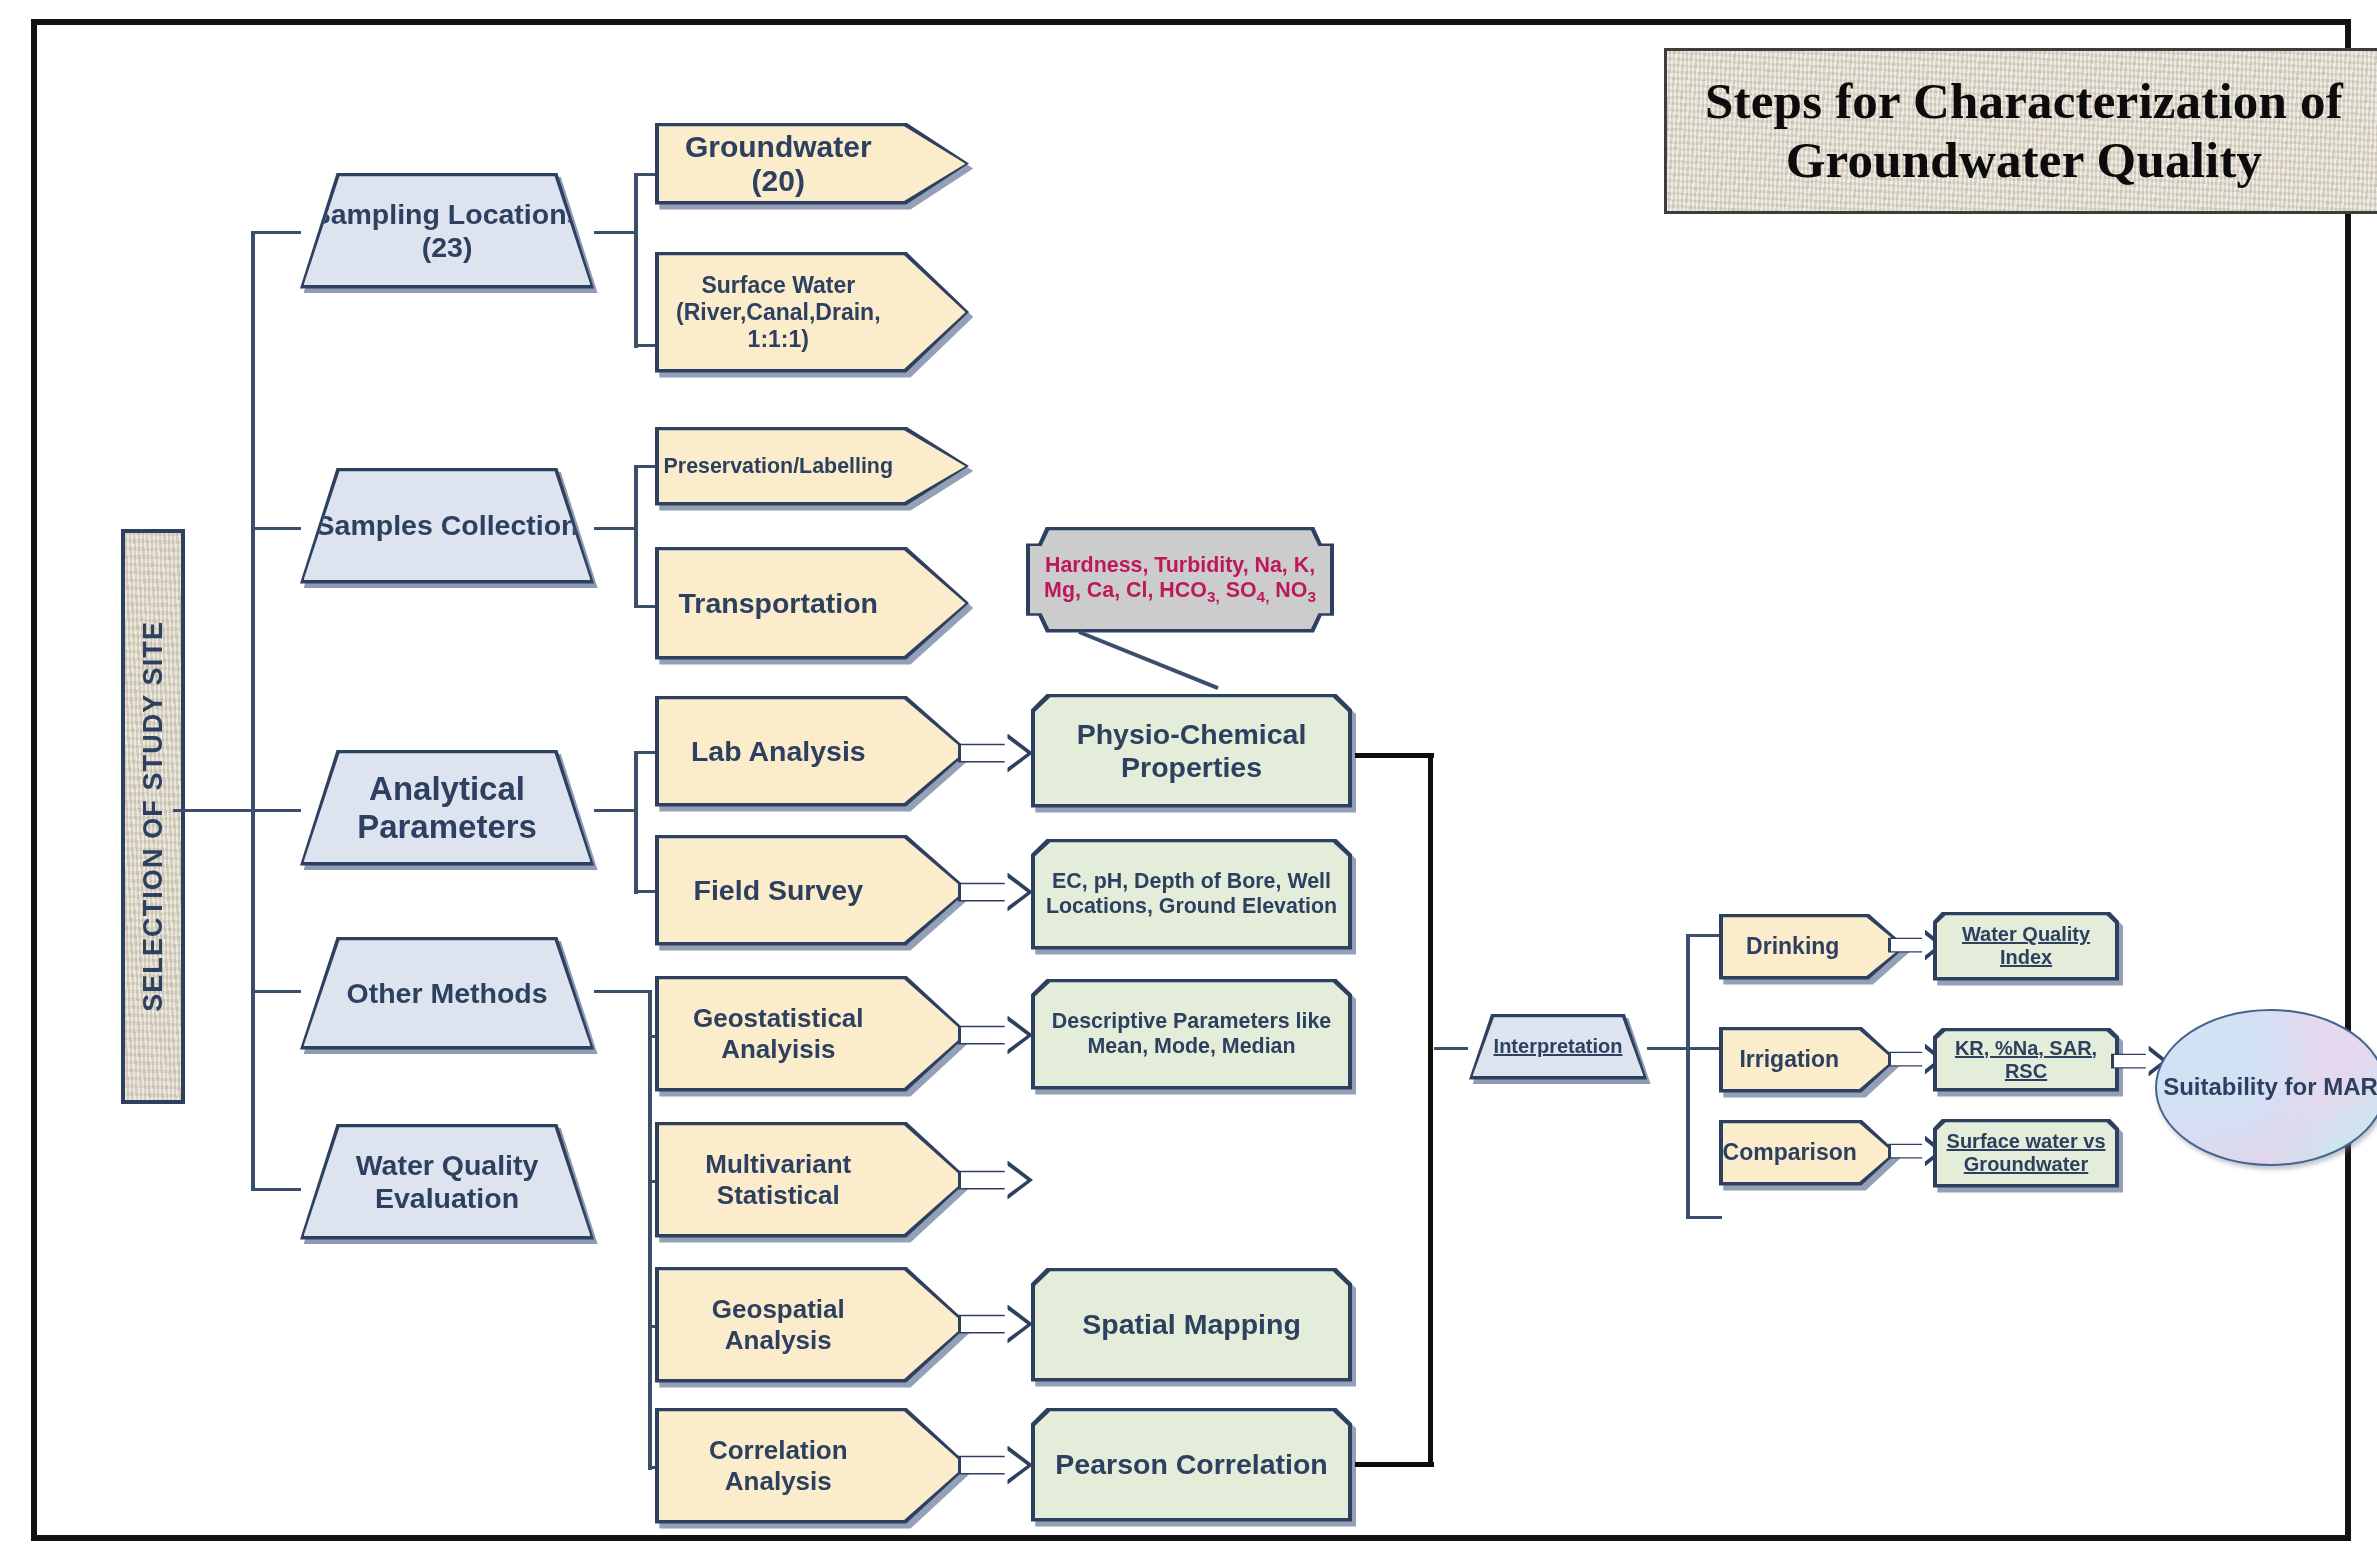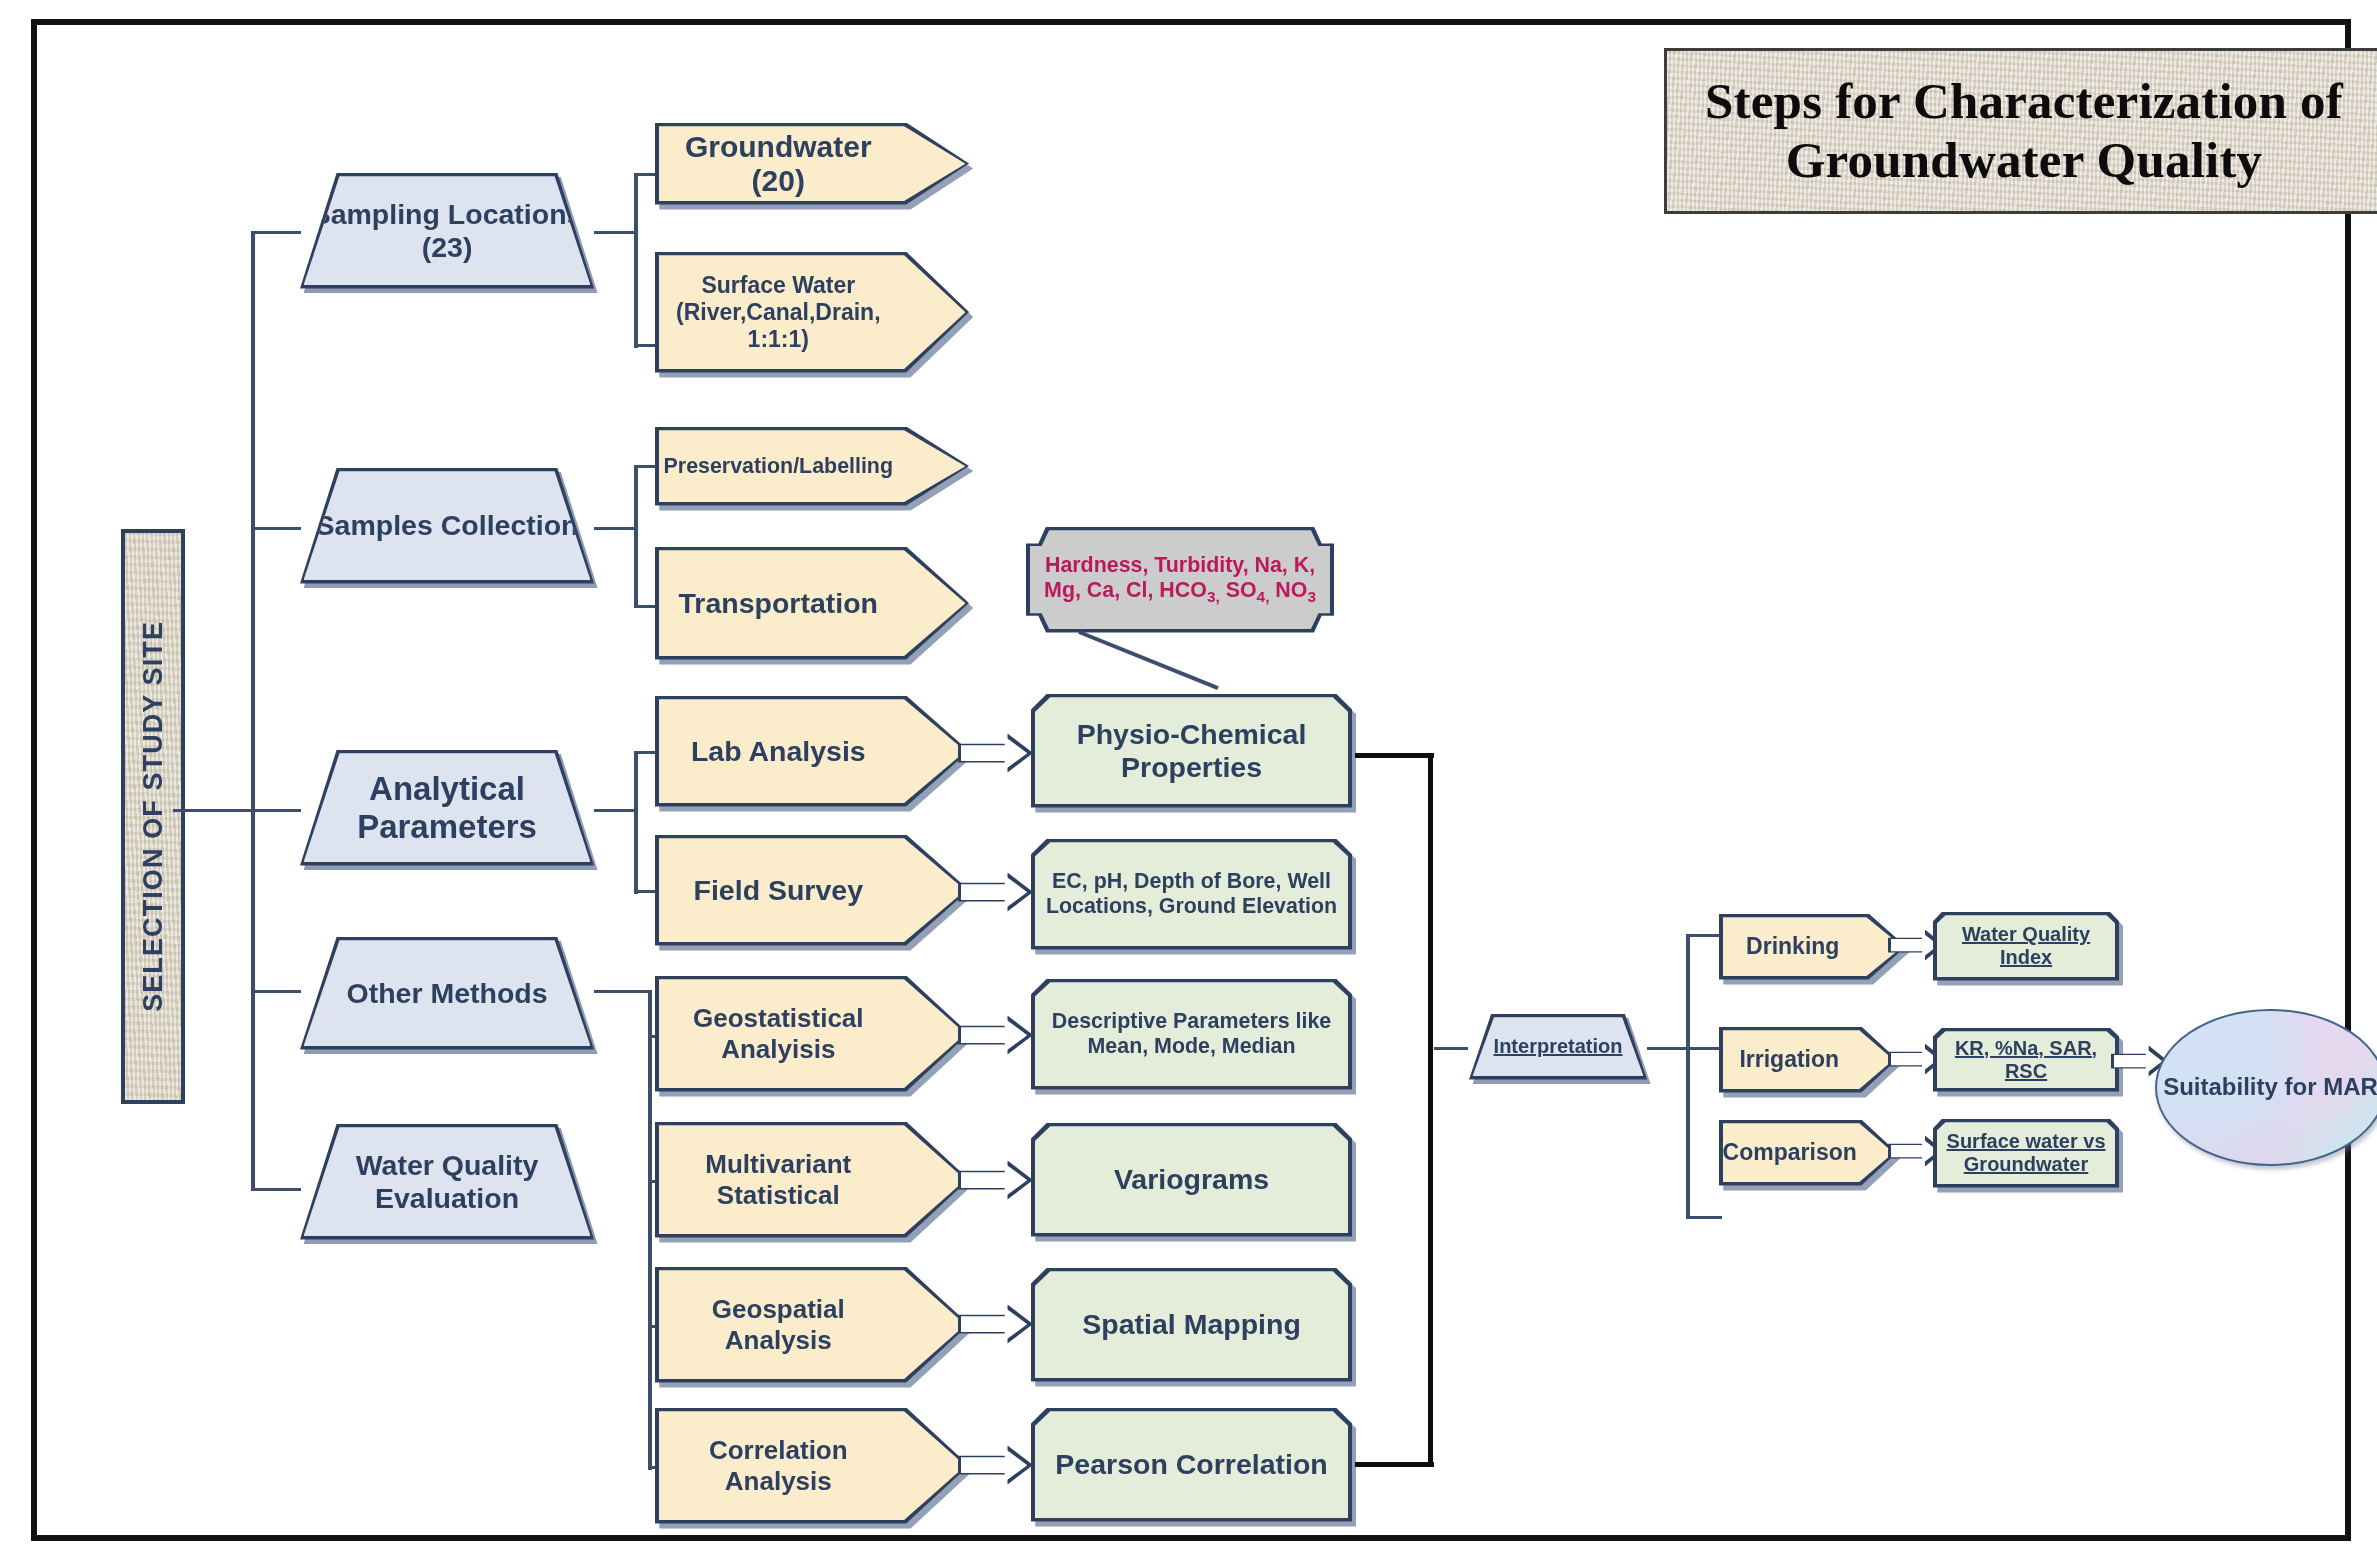--- a/index.html
+++ b/index.html
@@ -340,27 +340,20 @@
     </div>
 
     <div class="snip-wrap" style="left:994px;top:954px;width:321px;height:111px;">
       <div class="shadow"></div>
       <div class="body"></div>
       <div class="inner">
         <span class="txt fs30">Descriptive Parameters like Mean, Mode, Median</span>
       </div>
     </div>
 
-    <div class="snip-wrap" style="left:994px;top:1098px;width:321px;height:114px;">
-      <div class="shadow"></div>
-      <div class="body"></div>
-      <div class="inner">
-        <span class="txt fs40">Variograms</span>
-      </div>
-    </div>
 
     <div class="snip-wrap" style="left:994px;top:1243px;width:321px;height:114px;">
       <div class="shadow"></div>
       <div class="body"></div>
       <div class="inner">
         <span class="txt fs40">Spatial Mapping</span>
       </div>
     </div>
 
     <div class="snip-wrap" style="left:994px;top:1383px;width:321px;height:114px;">

